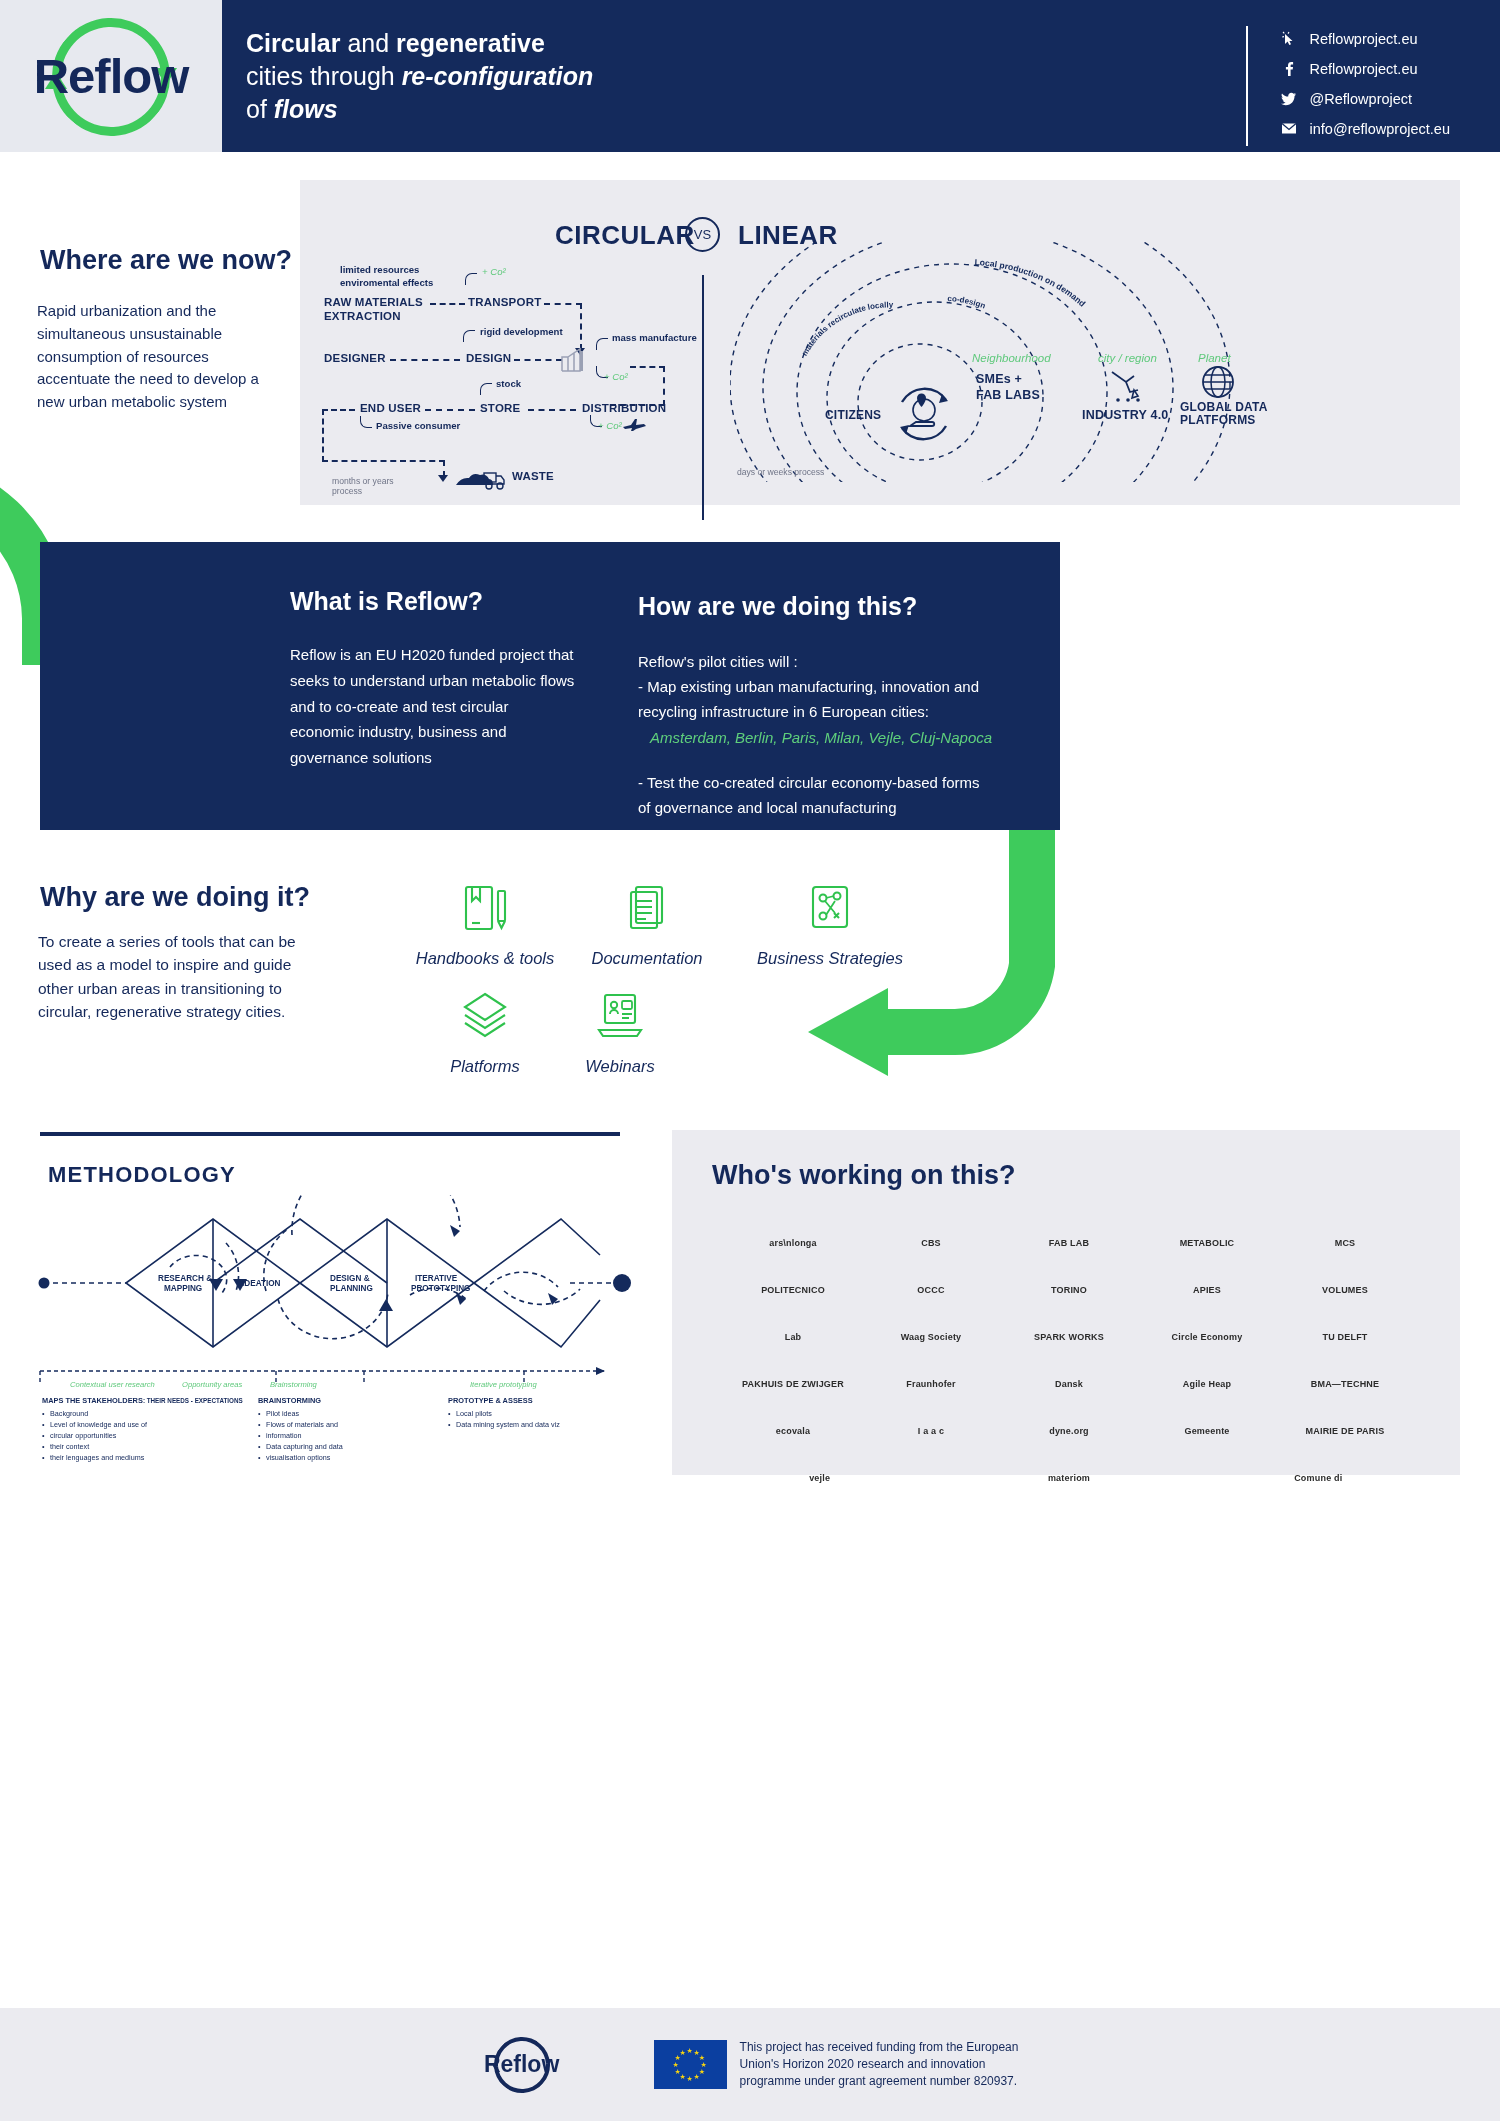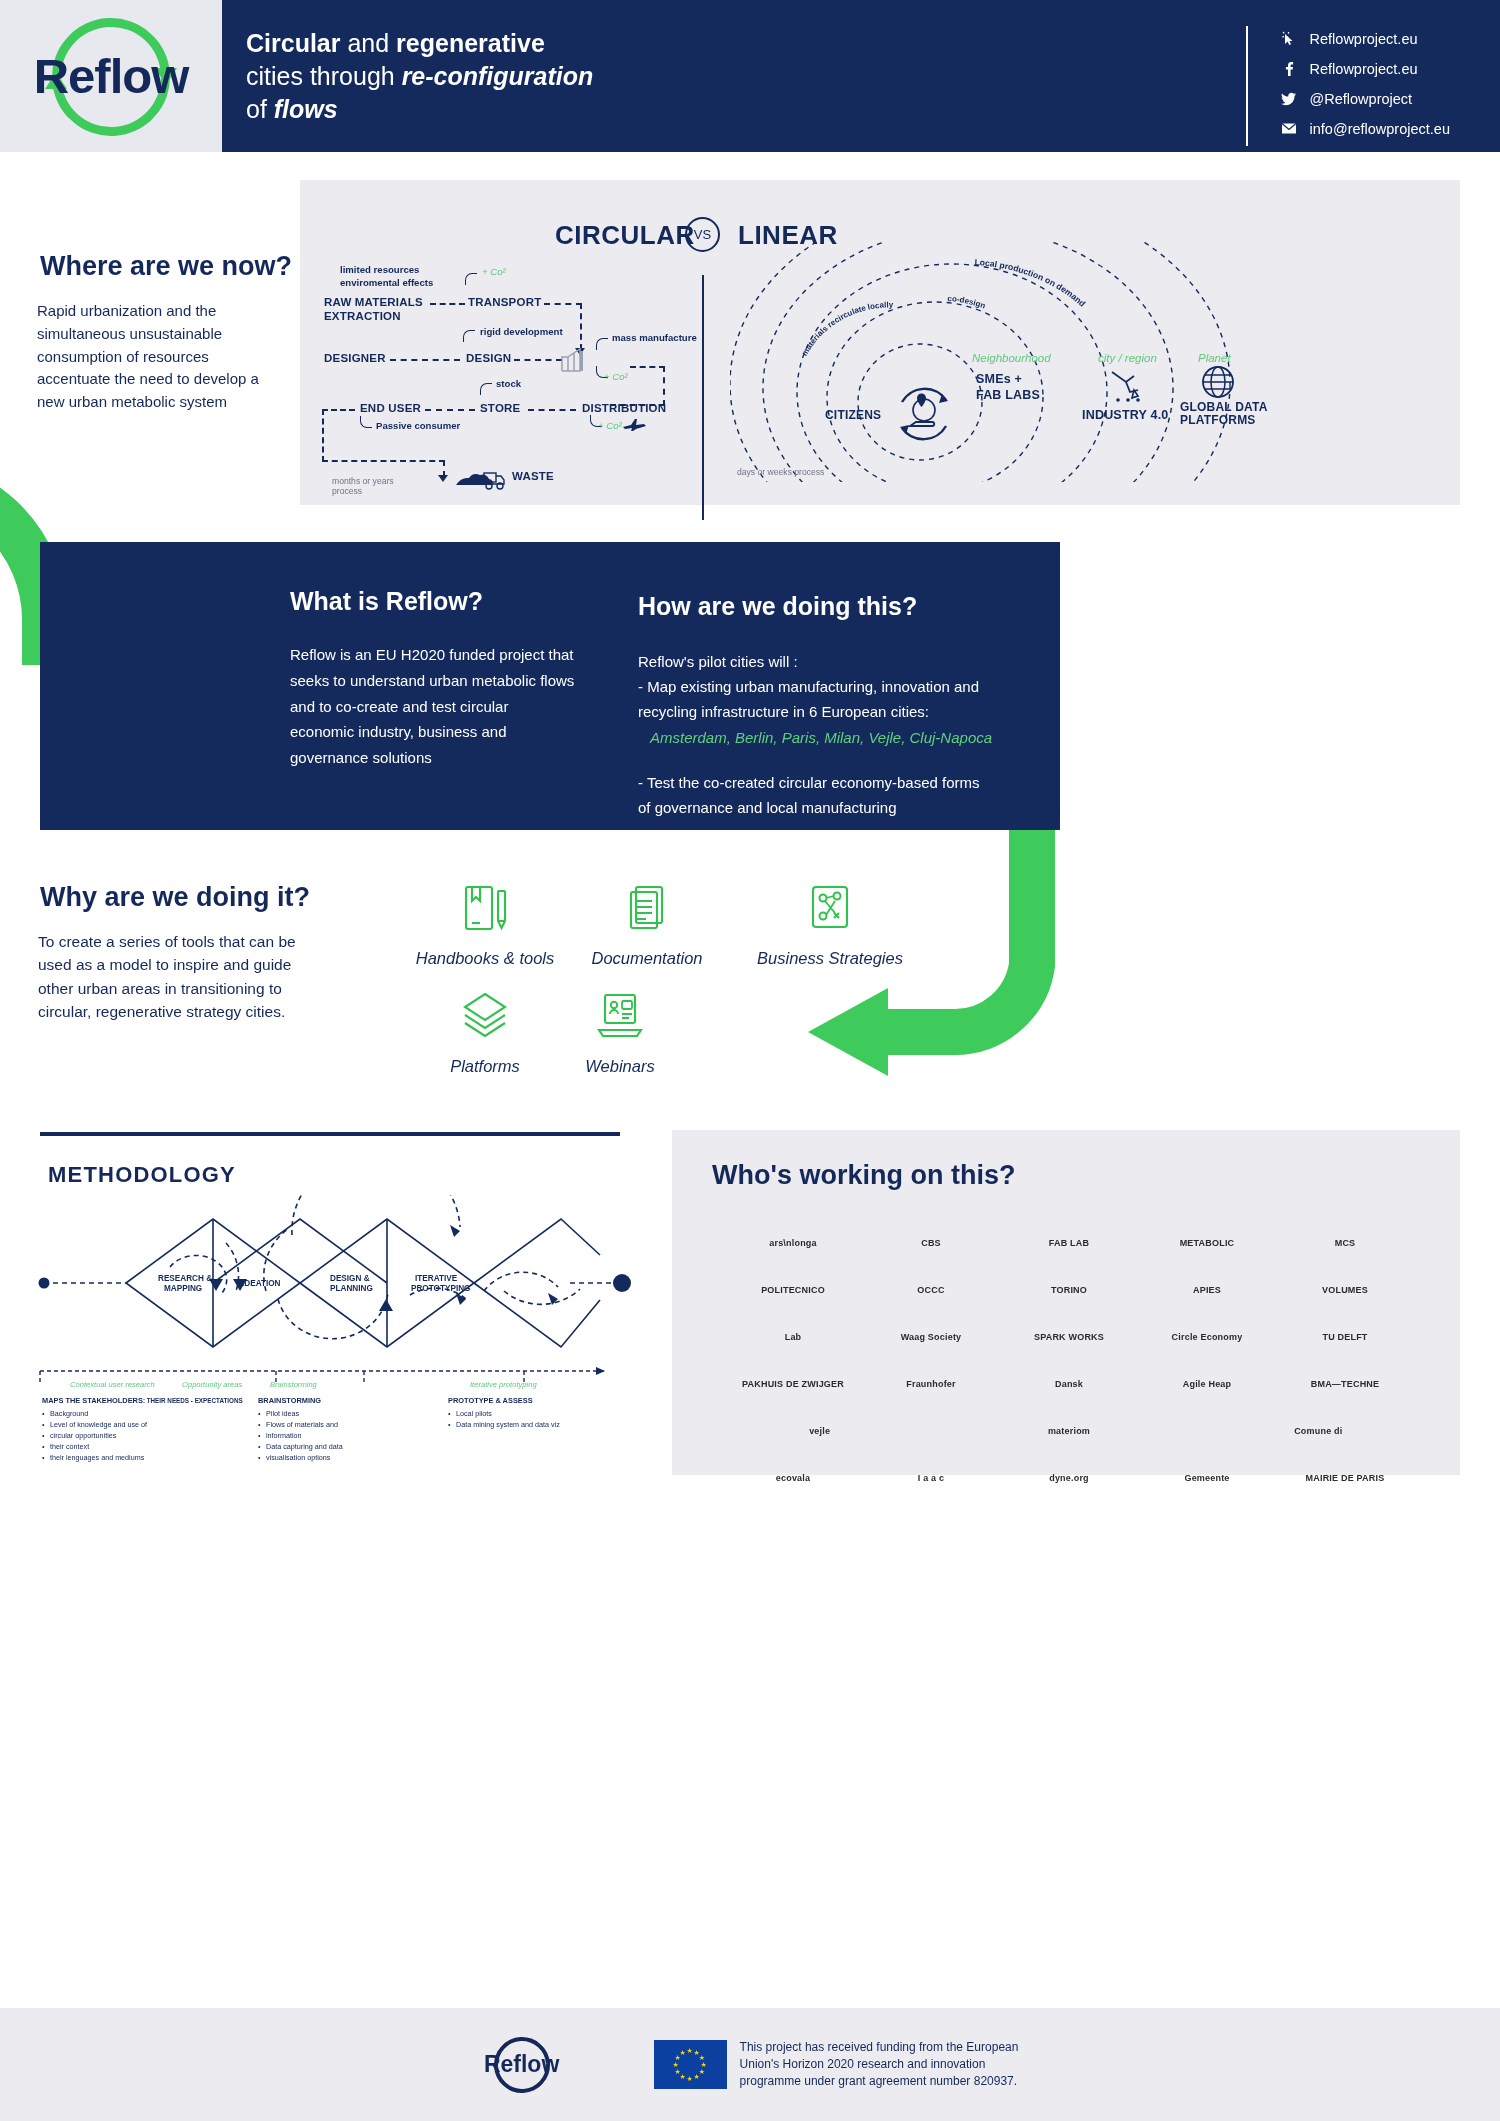--- a/index.html
+++ b/index.html
@@ -24,21 +24,21 @@
   #tip-b { border-left:11px solid transparent; border-right:11px solid transparent; border-bottom:17px solid #3ecb5c; left:24px; top:56px; }
   #header-bar { flex:1; background:#142a5c; position:relative; display:flex; align-items:center; }
   #header-title { margin-left:24px; font-size:25px; line-height:1.32; color:#ffffff; font-weight:300; }
   #header-title b { font-weight:bold; }
   #header-title i { font-style:italic; font-weight:bold; }
   #contacts { position:absolute; right:50px; top:26px; padding-left:30px; border-left:2px solid #ffffff; }
   .contact-row { display:flex; align-items:center; height:25px; margin-bottom:5px; }
   .contact-ico { width:22px; height:18px; margin-right:10px; display:flex; align-items:center; justify-content:center; color:#fff; }
   .contact-txt { font-size:14.5px; color:#ffffff; font-weight:300; }
   
-  #sec-now-title { position:absolute; left:40px; top:245px; font-size:27px; font-weight:bold; color:#14285a;margin-top:6px; }
+  #sec-now-title { position:absolute; left:40px; top:245px; font-size:27px; font-weight:bold; color:#14285a; }
   #sec-now-body { position:absolute; left:37px; top:300px; width:245px; font-size:15px; line-height:1.52; color:#14285a; font-weight:300; }
   #diagram-panel { position:absolute; left:300px; top:180px; width:1160px; height:325px; background:#ebebf0; }
   #lbl-circular { position:absolute; left:255px; top:40px; font-size:26px; font-weight:bold; letter-spacing:0.5px; color:#14285a; }
   #vs-circle { position:absolute; left:385px; top:37px; width:35px; height:35px; border:2px solid #14285a; border-radius:50%; display:flex; align-items:center; justify-content:center; font-size:13px; color:#14285a; }
   #lbl-linear { position:absolute; left:438px; top:40px; font-size:26px; font-weight:bold; letter-spacing:0.5px; color:#14285a; }
   #vdiv { position:absolute; left:402px; top:95px; width:2px; height:245px; background:#14285a; }
   
   .nlabel { position:absolute; font-size:11.5px; font-weight:bold; color:#14285a; letter-spacing:0.2px; white-space:nowrap; }
   .slabel { position:absolute; font-size:9.6px; font-weight:bold; color:#14285a; white-space:nowrap; }
   .glabel { position:absolute; font-size:9.6px; font-style:italic; color:#5fc97c; white-space:nowrap; }
@@ -505,46 +505,46 @@
       <div class="lcell">
           <div class="lname">Dansk</div>
         </div>
       <div class="lcell">
           <div class="lname">Agile Heap</div>
         </div>
       <div class="lcell">
           <div class="lname">BMA—TECHNE</div>
         </div>
     </div>
+    <div class="lrow">
+      <div class="lcell">
+          <div class="lname">ecovala</div>
+        </div>
+      <div class="lcell">
+          <div class="lname">I a a c</div>
+        </div>
+      <div class="lcell">
+          <div class="lname">dyne.org</div>
+        </div>
+      <div class="lcell">
+          <div class="lname">Gemeente</div>
+        </div>
+      <div class="lcell">
+          <div class="lname">MAIRIE DE PARIS</div>
+        </div>
+    </div>
     <div class="lrow short">
       <div class="lcell">
           <div class="lname">vejle</div>
         </div>
       <div class="lcell">
           <div class="lname">materiom</div>
         </div>
       <div class="lcell">
           <div class="lname">Comune di</div>
-        </div>
-    </div>
-    <div class="lrow">
-      <div class="lcell">
-          <div class="lname">ecovala</div>
-        </div>
-      <div class="lcell">
-          <div class="lname">I a a c</div>
-        </div>
-      <div class="lcell">
-          <div class="lname">dyne.org</div>
-        </div>
-      <div class="lcell">
-          <div class="lname">Gemeente</div>
-        </div>
-      <div class="lcell">
-          <div class="lname">MAIRIE DE PARIS</div>
         </div>
     </div>
   </div>
 </div>
 
 <div id="footer">
   <div id="footer-logo">
     <div class="farc" id="farc-t"></div>
     <div class="farc" id="farc-b"></div>
     <span id="footer-word">Reflow</span>

